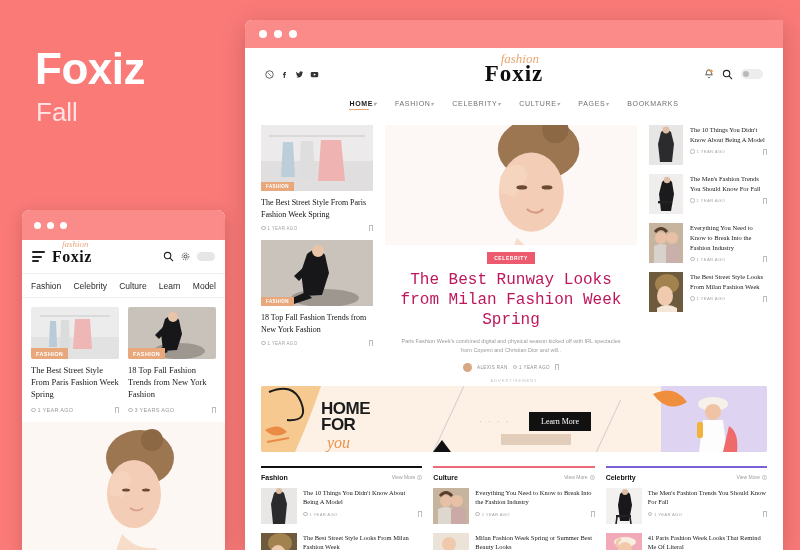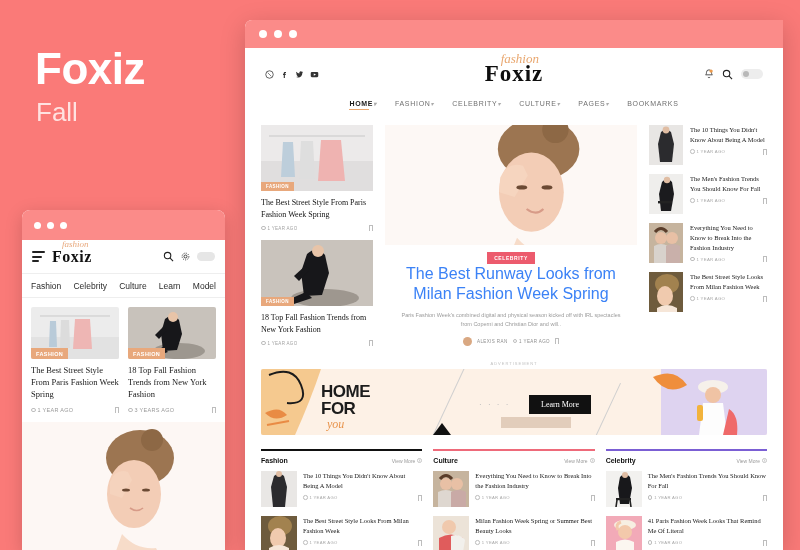--- a/index.html
+++ b/index.html
@@ -118,43 +118,43 @@
              font-weight:700; letter-spacing:0.4px; padding: 2px 5px; background:#e8a87c; }
   .d-title { font-size: 8px; line-height: 1.45; color:#141414; margin-top: 6px;
              font-family:"Liberation Serif", serif; }
   .d-meta { font-size: 4.5px; color:#a3a3a3; margin-top: 5px; letter-spacing:0.3px;
             display:flex; align-items:center; justify-content: space-between; }
 
   .hero-img { width:100%; height: 120px; background:#fdf4f0; position:relative; overflow:hidden;}
   .hero-badge { display:inline-block; background:#ec5b6d; color:#fff; font-size:5px;
                 font-weight:700; letter-spacing:0.6px; padding: 3px 7px; margin: 7px auto 0;}
   .hero-center { text-align:center; }
-  .hero-title { font-size: 16px; line-height: 1.25; color:#3b82f6; margin-top: 0;
-                font-family:Liberation Sans, sans-serif; padding: 0 4px; }
+  .hero-title { font-size: 16px; line-height: 1.25; color:#be185d; margin-top: 6px;
+                font-family:Liberation Mono, monospace; padding: 0 4px; }
   .hero-ex { font-size: 5.5px; color:#9b9b9b; line-height:1.7; margin-top: 7px; padding: 0 16px;}
   .hero-meta { display:flex; align-items:center; justify-content:center; gap:5px;
                margin-top: 7px; font-size:4.5px; color:#8d8d8d; letter-spacing:0.4px;}
   .avatar { width:9px; height:9px; border-radius:50%; background:#d9a882; }
 
   .sb-head { border-top: 2px solid #111; padding-top: 6px; font-size: 7.5px;
              font-weight: 700; color:#111; margin-bottom: 8px; }
   .sb-item { display:flex; gap: 7px; margin-bottom: 9px; }
   .sb-thumb { width: 34px; height: 40px; flex: none; overflow:hidden; }
   .sb-title { font-size: 6.5px; line-height: 1.5; color:#191919;
               font-family:"Liberation Serif", serif; }
   .sb-meta { font-size: 4.3px; color:#a8a8a8; margin-top: 4px; letter-spacing:0.3px;
              display:flex; align-items:center; justify-content:space-between;}
 
   .ad-label { text-align:center; font-size:4px; color:#c2c2c2; letter-spacing:1px;
               margin: 6px 0 3px; }
   .banner { margin: 0 16px; height: 66px; border-radius: 2px; overflow: hidden;
             position: relative; background: linear-gradient(90deg,#fdf0e2 0%,#fdeee4 45%,#f6ecf6 100%); }
   .banner-just { position:absolute; left: 60px; top: 15px; font-size: 17px; font-weight:800;
                  color:#1c1c1c; line-height: 0.95; letter-spacing:-0.5px;}
-  .banner-you { position:absolute; left: 66px; top: 48px; font-size: 12px; color:#e8934b;
+  .banner-you { position:absolute; left: 66px; top: 48px; font-size: 16px; color:#e8934b;
                 font-style: italic; font-family:"Liberation Serif", serif; }
   .banner-btn { position:absolute; left: 268px; top: 26px; background:#111; color:#fff;
                 font-size: 8px; padding: 5px 12px; font-family:"Liberation Serif", serif; }
   .banner-dots { position:absolute; left: 218px; top: 31px; font-size:8px; color:#bbb; letter-spacing:2px;}
 
   .tri { position:absolute; left: 172px; bottom: 0; width:0; height:0;
          border-left: 9px solid transparent; border-right: 9px solid transparent;
          border-bottom: 12px solid #111; }
   .bar-beige { position:absolute; left: 240px; top: 48px; width: 70px; height: 11px; background:#e2cdbb;}
   .slash { position:absolute; width: 1.3px; height: 90px; background:#cfcfcf;

